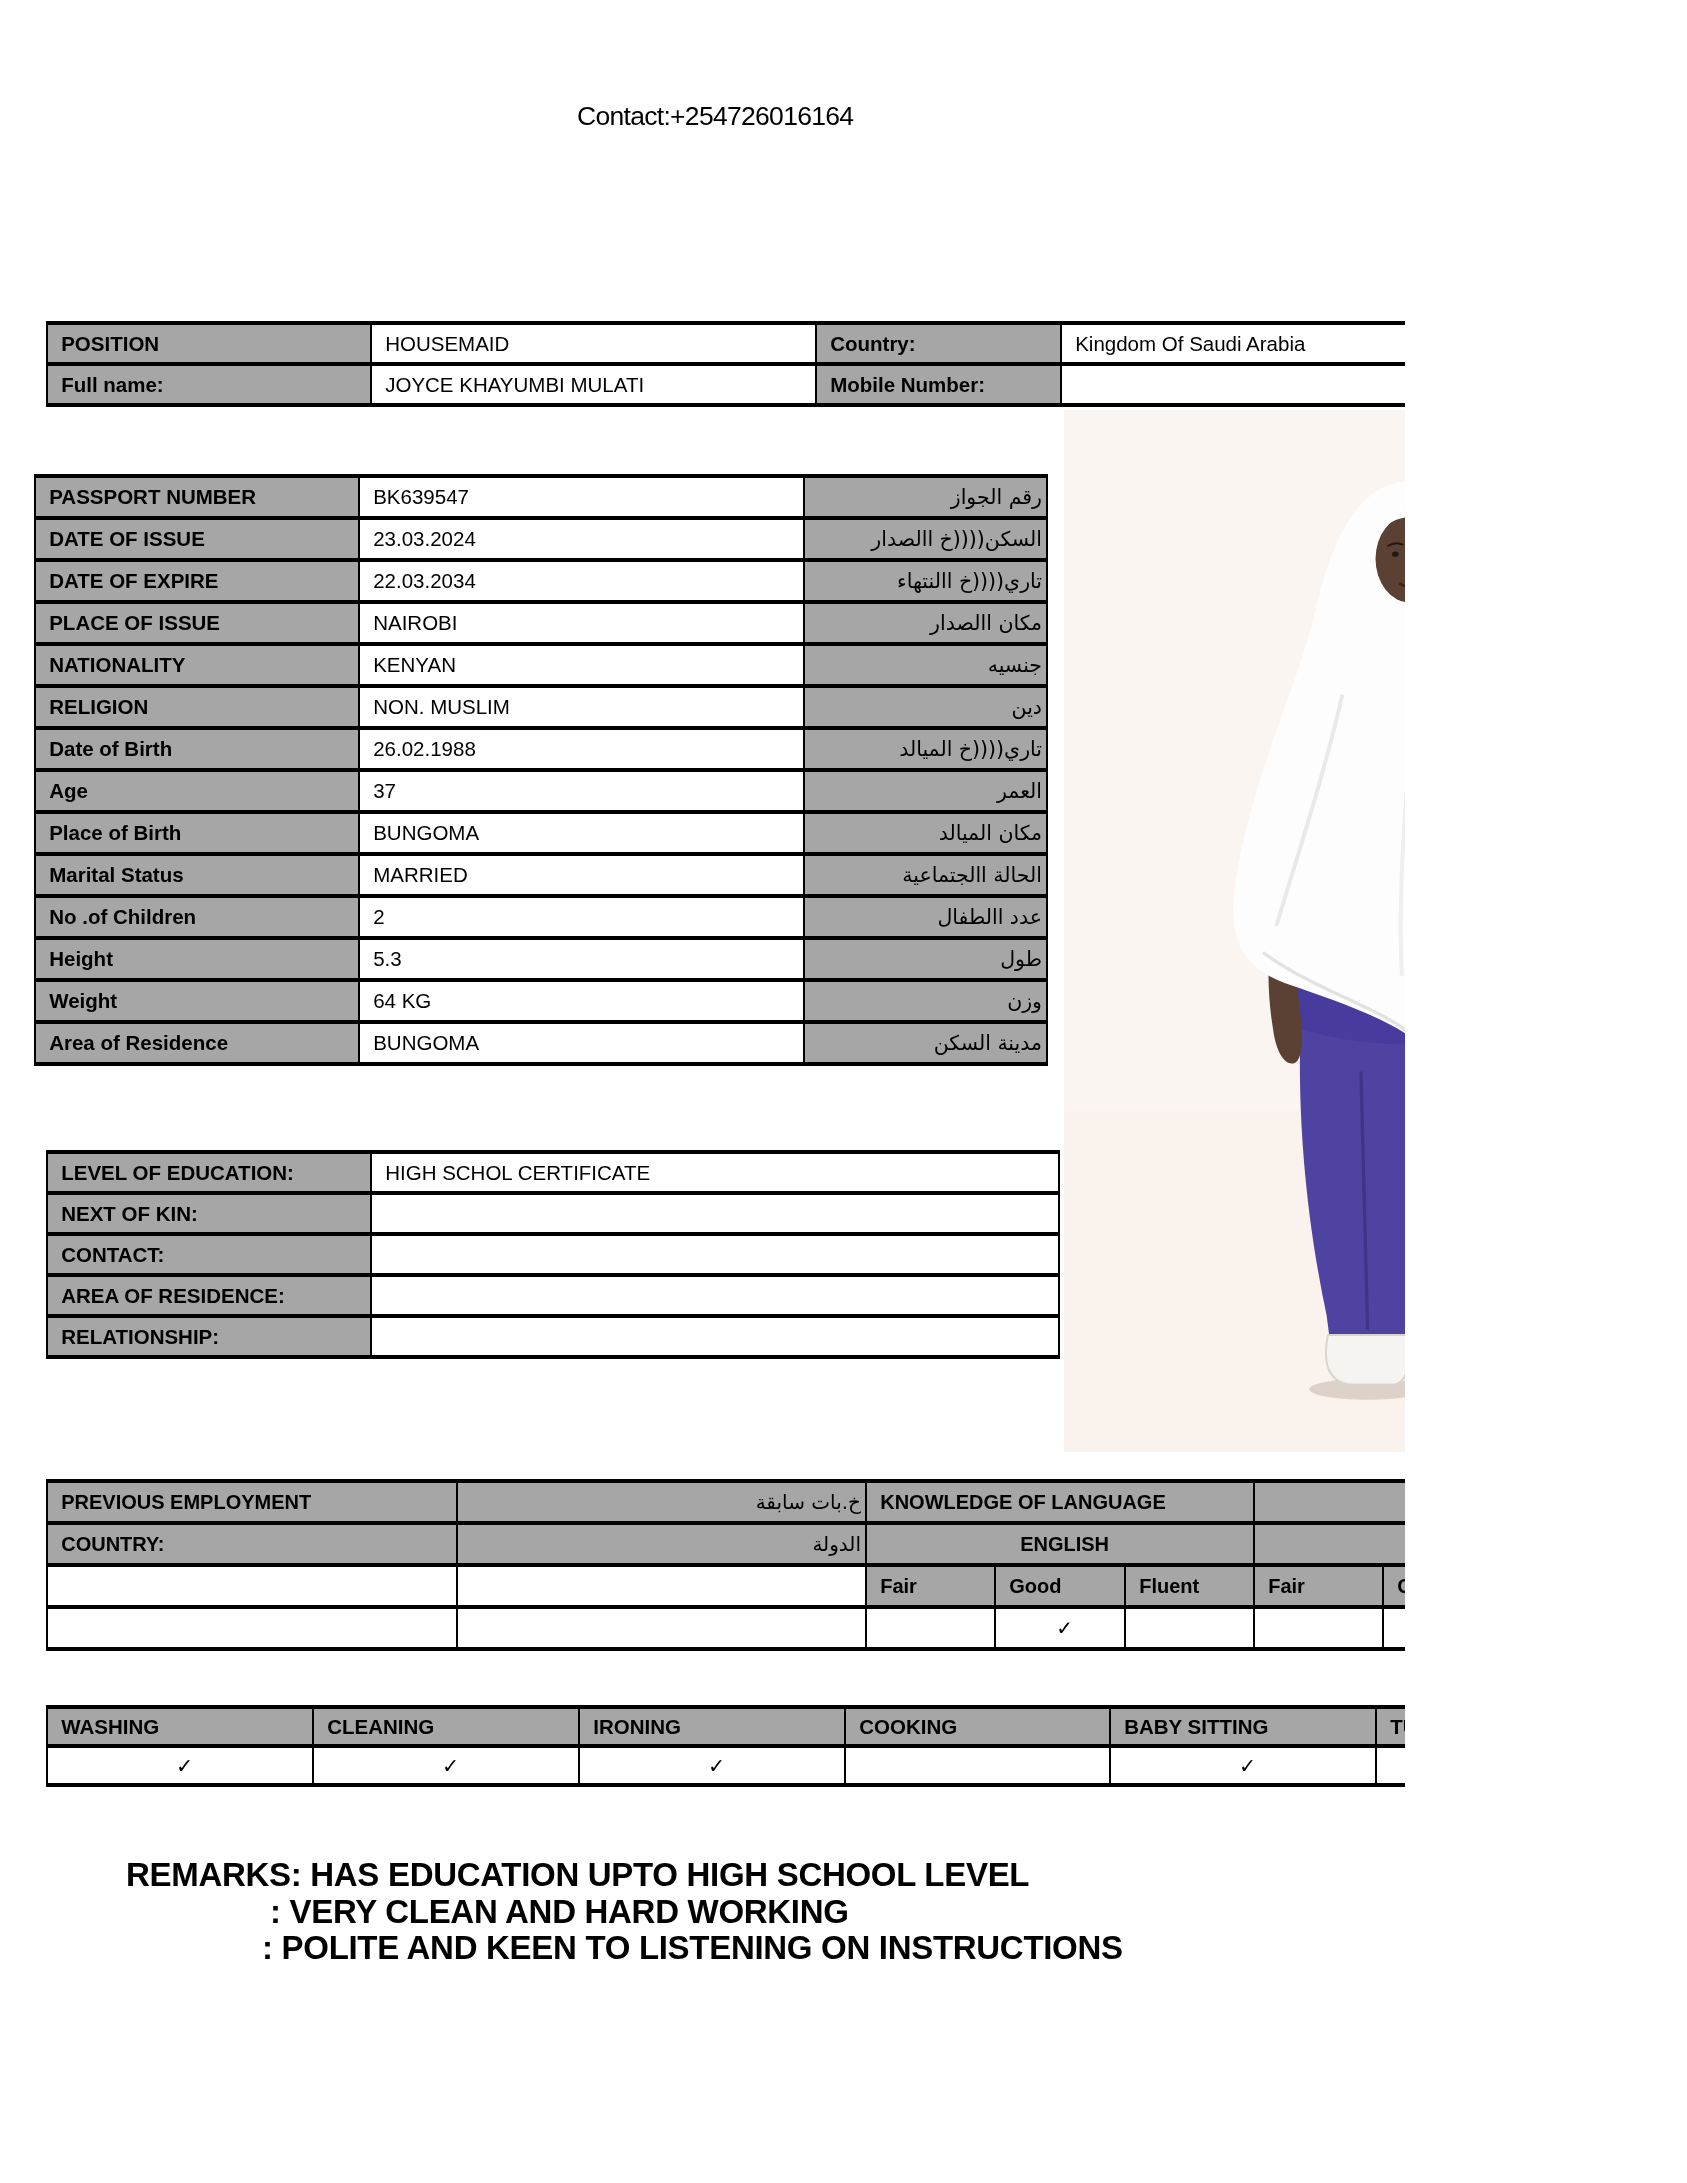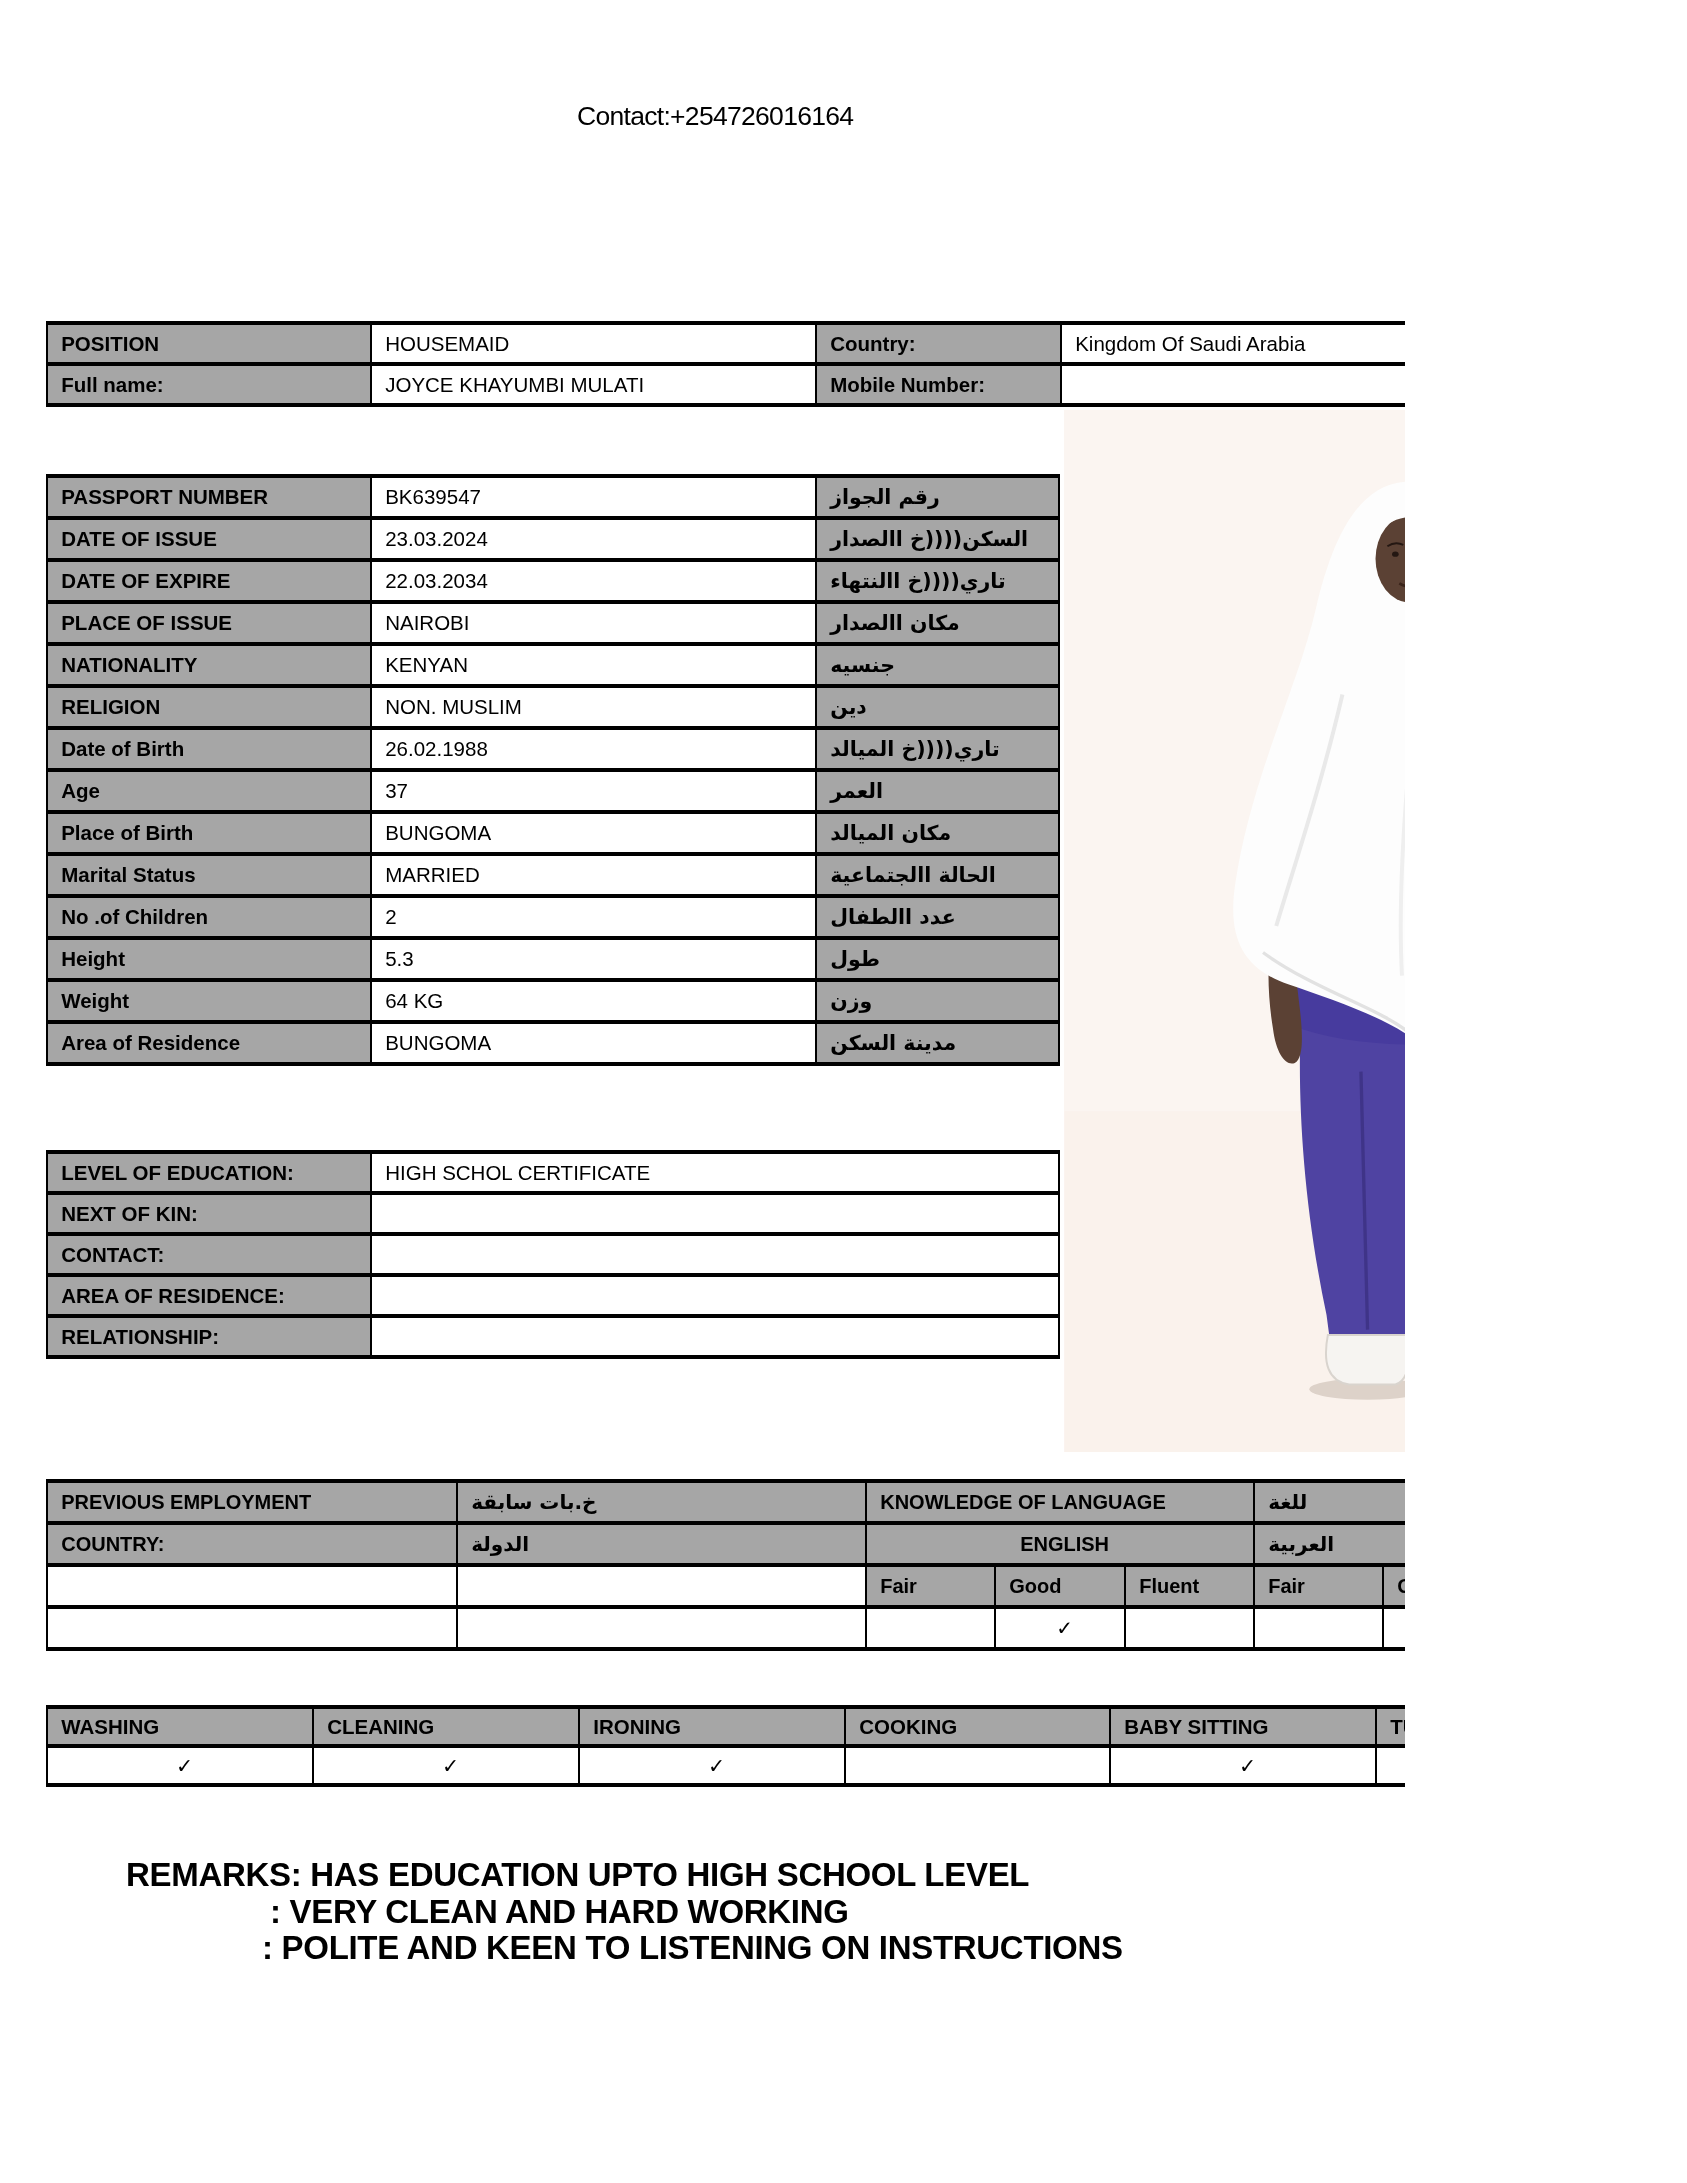--- a/index.html
+++ b/index.html
@@ -6,21 +6,21 @@
   .page{position:relative;width:1405px;height:2183px;background:#ffffff;
         font-family:"Liberation Sans",sans-serif;color:#000;overflow:hidden;}
   .contact{position:absolute;left:577px;top:101px;font-size:26.5px;font-weight:400;
            letter-spacing:-0.7px;}
   table.doc{position:absolute;border-collapse:collapse;table-layout:fixed;}
   table.doc td{border:2.6px solid #000;border-top-width:4.6px;border-bottom-width:4.6px;
            font-size:20.5px;vertical-align:middle;overflow:hidden;white-space:nowrap;
            padding:0 4px 0 13.2px;}
   td.g{background:#a6a6a6;font-weight:700;}
   td.w{background:#ffffff;font-weight:400;}
-  td.ar{background:#a6a6a6;font-weight:700;direction:rtl;text-align:left;
+  td.ar{background:#a6a6a6;font-weight:400;direction:rtl;text-align:right;
         padding:0 10.6px 0 4px;font-family:"DejaVu Sans",sans-serif;font-size:19px;}
   td.arw{background:#ffffff;direction:rtl;text-align:right;padding:0 10.6px 0 4px;
         font-family:"DejaVu Sans",sans-serif;font-size:19px;}
   td.c{text-align:center;padding:0;}
   td.vpad{padding-left:17px;}
   #tbl-top td{height:37px;margin-left:48px;}
   #tbl-passport td{height:38px;}
   #tbl-education td{height:37px;}
   #tbl-language td{height:38px;font-size:20px;}
   #tbl-skills td{height:35px;}
@@ -55,21 +55,21 @@
     </tr>
     <tr>
       <td class="g">Full name:</td>
       <td class="w">JOYCE KHAYUMBI MULATI</td>
       <td class="g">Mobile Number:</td>
       <td class="w"></td>
     </tr>
   </tbody>
     </table>
 
-  <table class="doc" id="tbl-passport" style="left:46px;top:474px;width:1012px;">
+  <table class="doc" id="tbl-passport" style="left:34px;top:474px;width:1012px;">
     <colgroup>
         <col style="width:324px">
         <col style="width:445px">
         <col style="width:243px">
       </colgroup>
     <tbody>
         <tr>
       <td class="g">PASSPORT NUMBER</td>
       <td class="w vpad">BK639547</td>
       <td class="ar">رقم الجواز</td>

